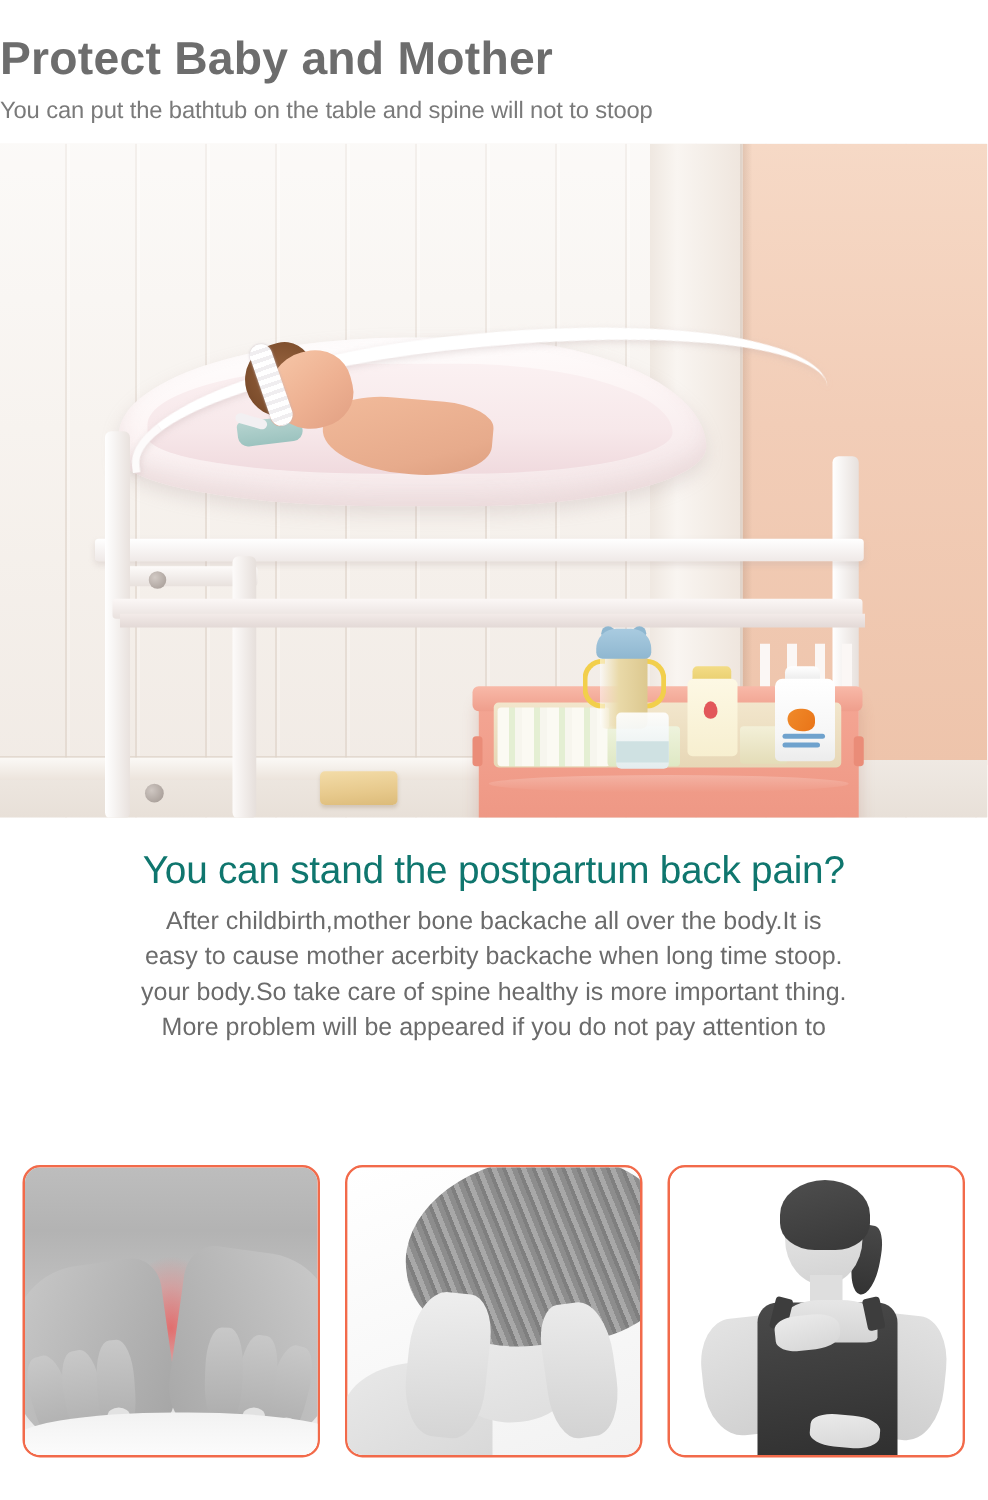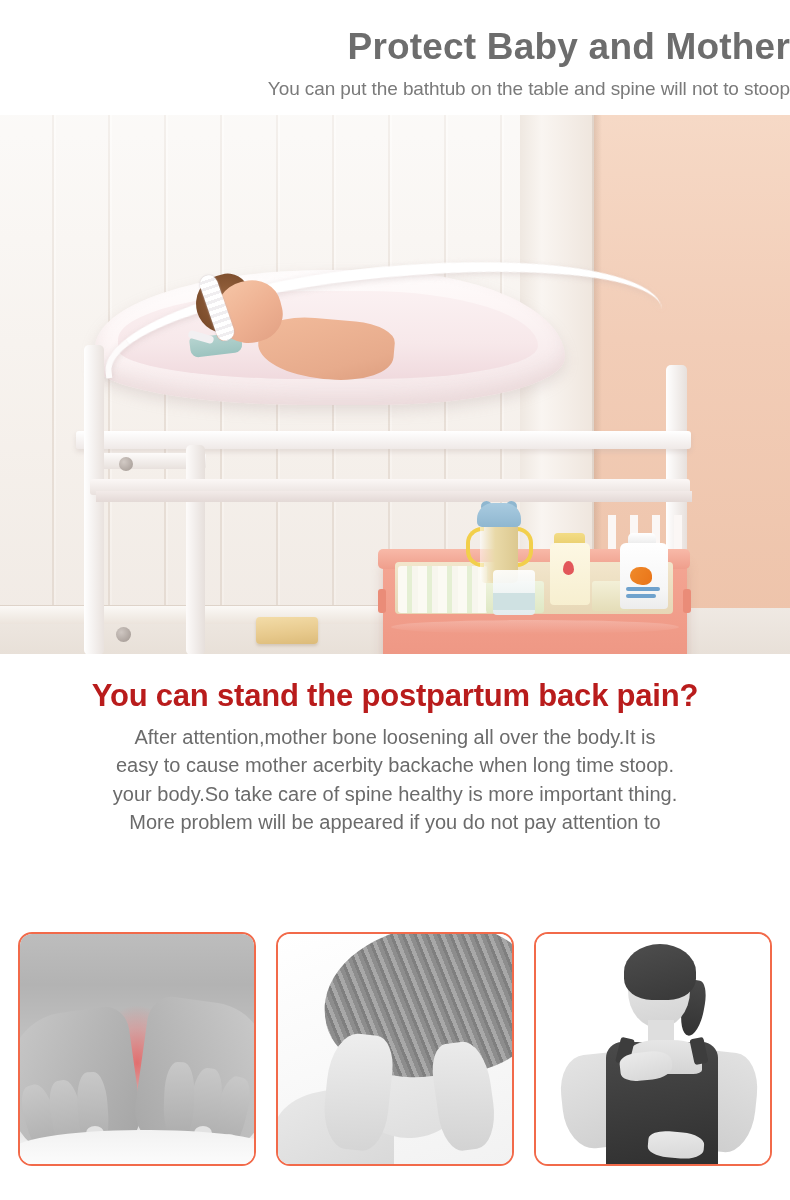--- a/index.html
+++ b/index.html
@@ -5,21 +5,21 @@
   * { margin:0; padding:0; box-sizing:border-box; }
   html,body { width:790px; height:1200px; }
   body {
     background:#ffffff;
     font-family:"Liberation Sans", sans-serif;
     overflow:hidden;
     position:relative;
   }
 
   
-  .header { width:790px; padding-top:26px; text-align:right; }
+  .header { width:790px; padding-top:26px; text-align:left; }
   .title {
     font-size:37px;
     font-weight:bold;
     color:#6d6d6d;
     letter-spacing:0.2px;
     line-height:1.12;
   }
   .subtitle {
     font-size:19px;
     color:#7a7a7a;
@@ -282,22 +282,22 @@
     background:linear-gradient(120deg,#f08a2a,#e97418); border-radius:50% 50% 40% 60%;}
   .pigeon-text{position:absolute; left:626px; top:472px; width:34px; height:4px;
     background:#6fa2cd; border-radius:2px;}
   .pigeon-text2{position:absolute; left:626px; top:479px; width:30px; height:4px;
     background:#6fa2cd; border-radius:2px;}
 
   
   .copy { width:790px; text-align:center; padding-top:24px; }
   .copy-heading {
     font-size:31px;
-    color:#b91c1c;
-    font-weight:bold;
+    color:#0f766e;
+    font-weight:normal;
     letter-spacing:-0.2px;
     line-height:1.15;
   }
   .copy-body {
     margin-top:9px;
     font-size:20px;
     color:#6b6b6b;
     line-height:1.42;
     font-weight:normal;
   }
@@ -501,21 +501,21 @@
   <div class="pigeon-bottle"></div>
   <div class="pigeon-mark"></div>
   <div class="pigeon-text"></div>
   <div class="pigeon-text2"></div>
 
 </div>
 
 <div class="copy">
   <div class="copy-heading">You can stand the postpartum back pain?</div>
   <div class="copy-body">
-    <span>After attention,mother bone loosening all over the body.It is</span>
+    <span>After childbirth,mother bone backache all over the body.It is</span>
     <span>easy to cause mother acerbity backache when long time stoop.</span>
     <span>your body.So take care of spine healthy is more important thing.</span>
     <span>More problem will be appeared if you do not pay attention to</span>
   </div>
 </div>
 
 <div class="cards">
 
   <div class="card">
     <div class="pic pic-back">

